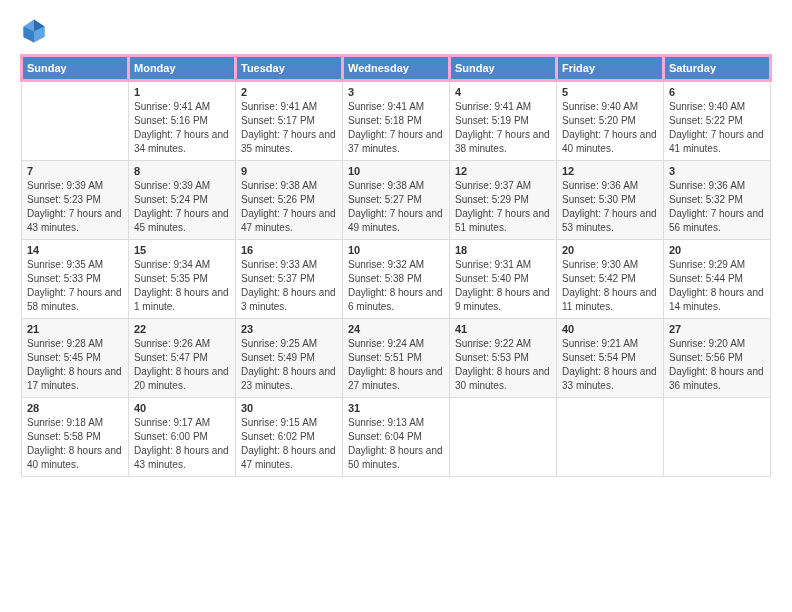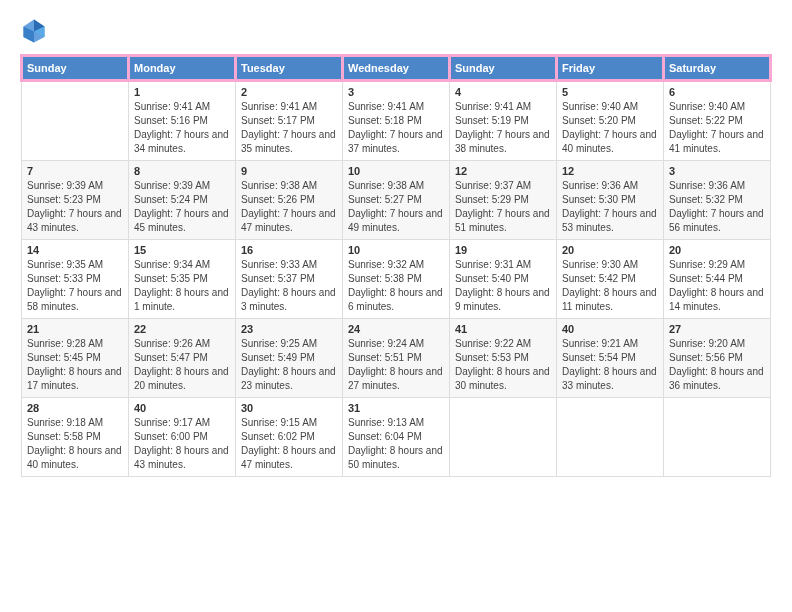--- a/index.html
+++ b/index.html
@@ -205,21 +205,21 @@
           </td>
           <td>
             <span class="day-number">16</span>
             <div class="day-info">Sunrise: 9:33 AM<br>Sunset: 5:37 PM<br>Daylight: 8 hours and 3 minutes.</div>
           </td>
           <td>
             <span class="day-number">10</span>
             <div class="day-info">Sunrise: 9:32 AM<br>Sunset: 5:38 PM<br>Daylight: 8 hours and 6 minutes.</div>
           </td>
           <td>
-            <span class="day-number">19</span>
+            <span class="day-number">18</span>
             <div class="day-info">Sunrise: 9:31 AM<br>Sunset: 5:40 PM<br>Daylight: 8 hours and 9 minutes.</div>
           </td>
           <td>
             <span class="day-number">20</span>
             <div class="day-info">Sunrise: 9:30 AM<br>Sunset: 5:42 PM<br>Daylight: 8 hours and 11 minutes.</div>
           </td>
           <td>
             <span class="day-number">20</span>
             <div class="day-info">Sunrise: 9:29 AM<br>Sunset: 5:44 PM<br>Daylight: 8 hours and 14 minutes.</div>
           </td>

